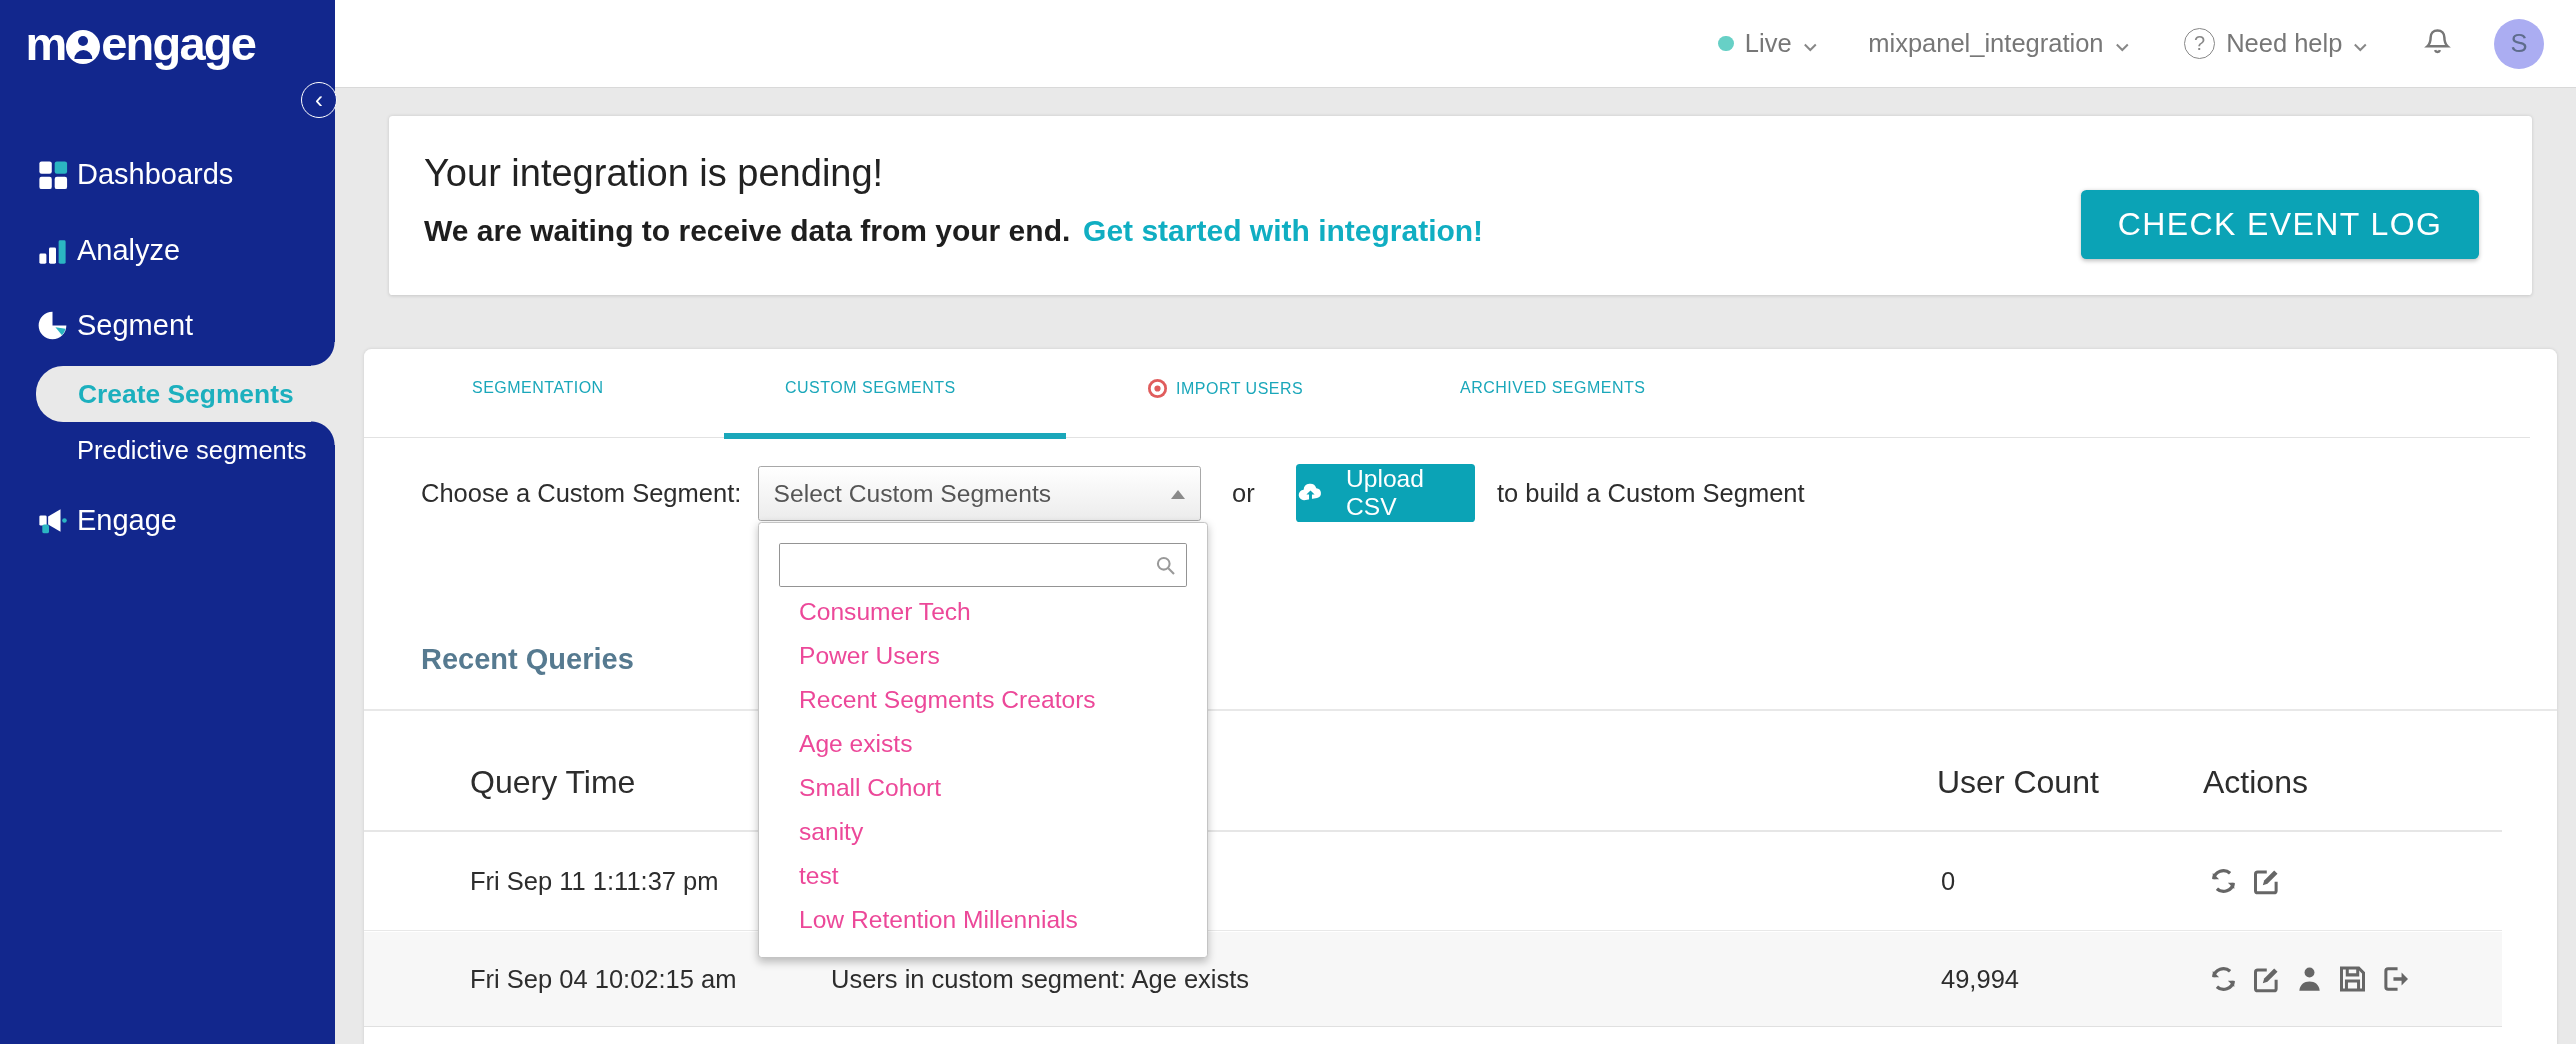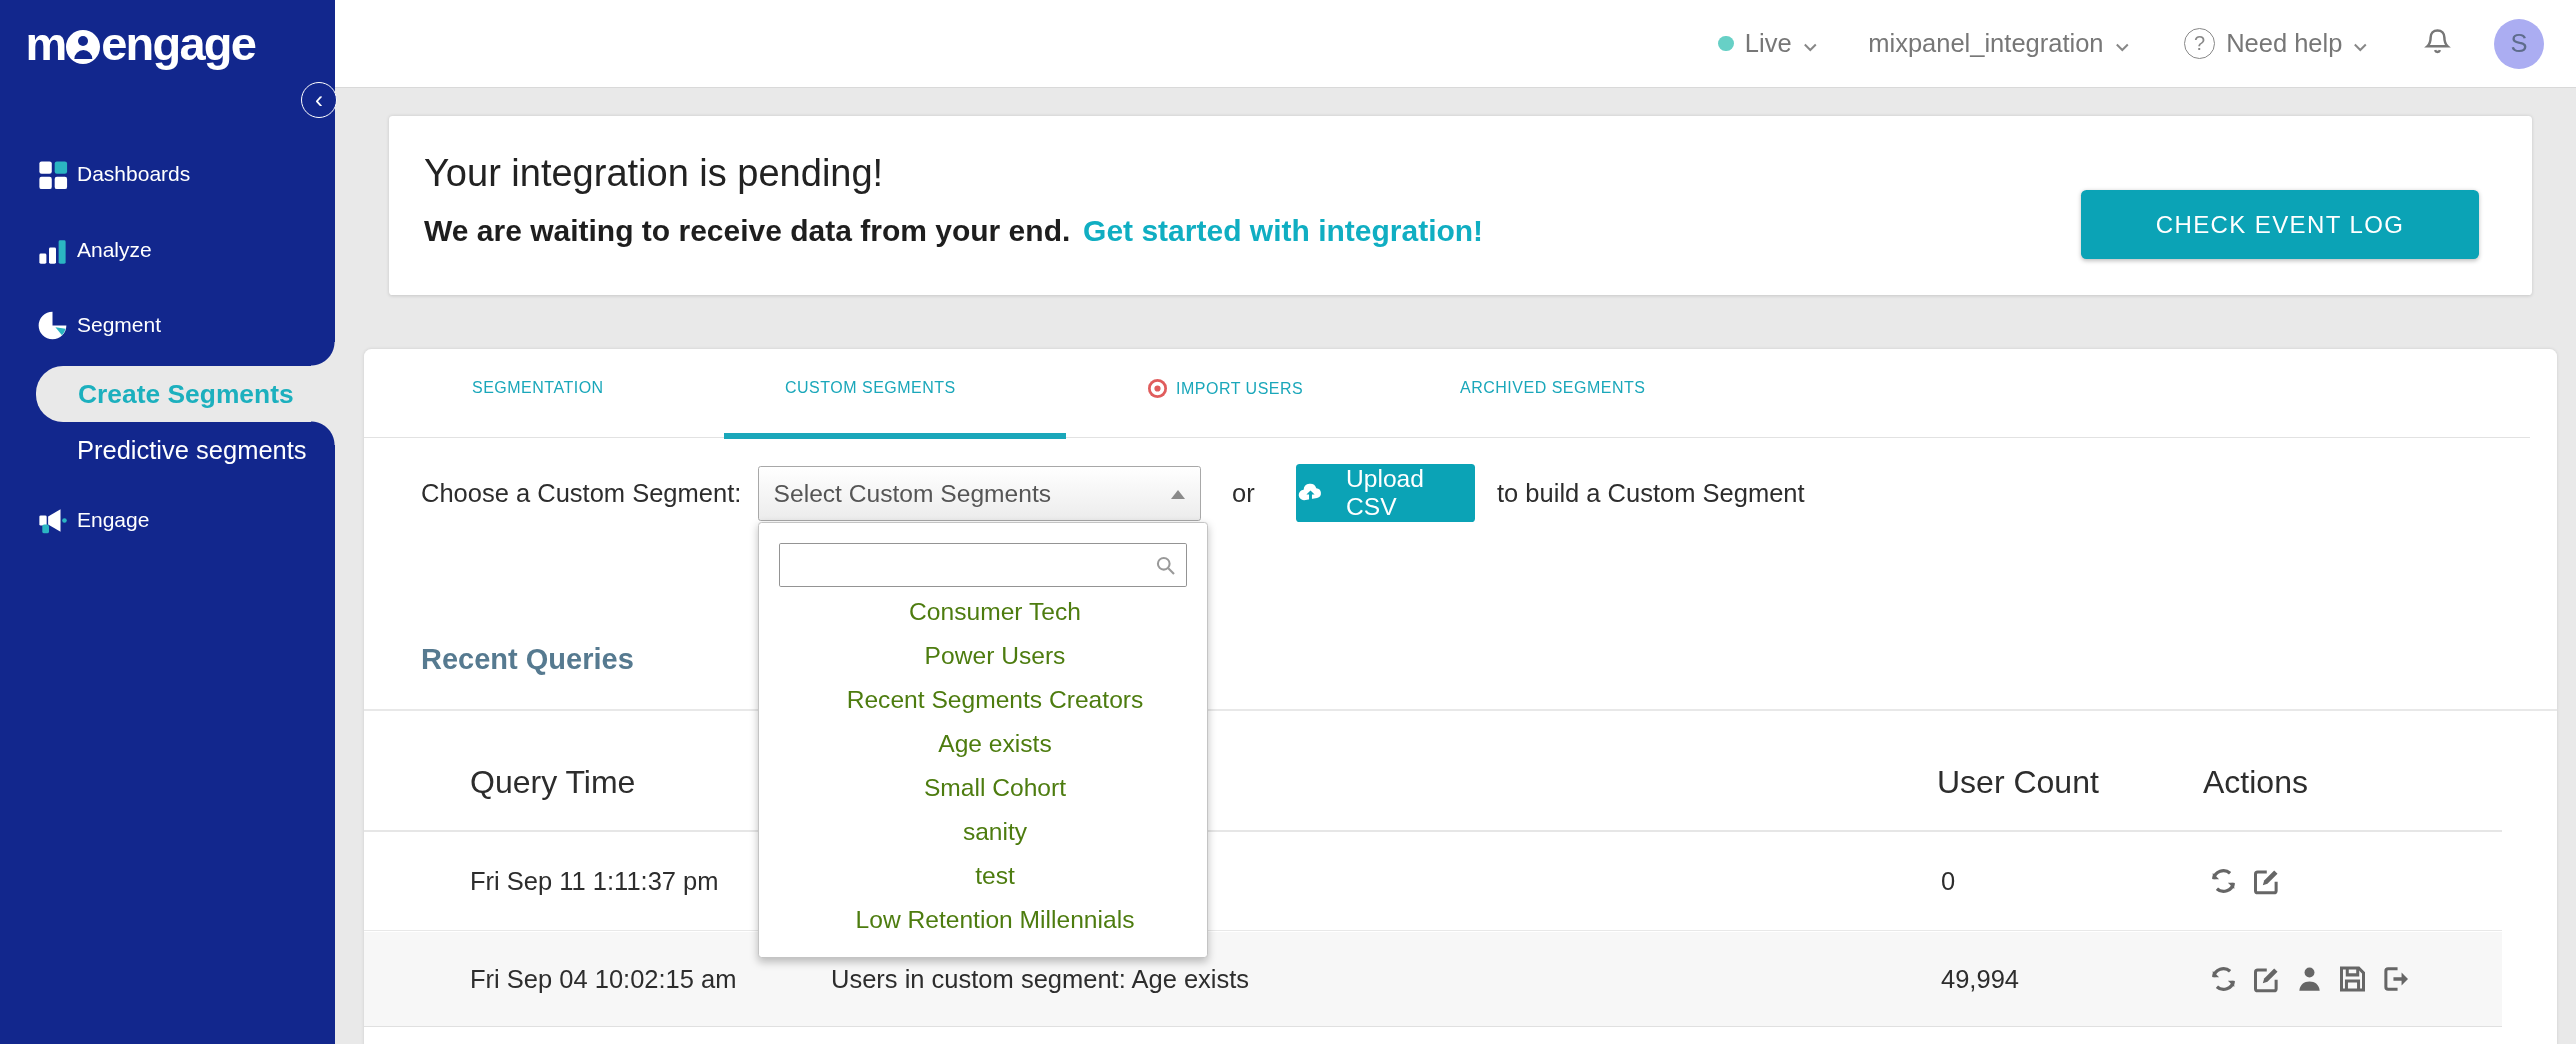--- a/index.html
+++ b/index.html
@@ -13,21 +13,21 @@
   .logo .logo-o{position:relative;width:34px;height:34px;background:#fff;border-radius:50%;margin:5.5px 0.9px 0 0.9px;}
   .logo .logo-o i{position:absolute;left:50%;top:6.4px;transform:translateX(-50%);width:10px;height:10px;
     background:#12278d;border-radius:50%;}
   .logo .logo-o u{position:absolute;left:50%;bottom:4.6px;transform:translateX(-50%);width:17.3px;height:9px;
     background:#12278d;border-radius:9px 9px 0 0;}
   .collapse-btn{position:absolute;left:301px;top:82px;width:36px;height:36px;border-radius:50%;
     background:#12278d;border:1.8px solid #fff;color:#fff;display:flex;align-items:center;justify-content:center;
     font-size:24px;line-height:1;cursor:pointer;z-index:30;box-sizing:border-box;}
   .nav-item{position:absolute;left:0;width:335px;height:58px;display:flex;align-items:center;cursor:pointer;}
   .nav-item .nicon{position:absolute;left:35px;width:35px;height:35px;}
-  .nav-item .nlabel{position:absolute;left:77px;color:#fff;font-size:21px;}
+  .nav-item .nlabel{position:absolute;left:77px;color:#fff;font-size:29px;}
   .sub-item{position:absolute;left:0;width:335px;height:51px;display:flex;align-items:center;cursor:pointer;}
   .sub-item .slabel{position:absolute;left:77px;color:#fff;font-size:25.5px;}
   .active-pill{position:absolute;left:36px;right:0;top:366px;height:56px;background:#e9e9e9;
     border-radius:27px 0 0 27px;cursor:pointer;z-index:1;}
   .active-pill .plabel{position:absolute;left:42px;top:0;line-height:56px;color:#1cb0be;font-size:26.4px;font-weight:700;}
   .corner{position:absolute;right:0;width:24px;height:24px;z-index:1;}
   .corner.top{top:342px;background:radial-gradient(circle 24px at 0 0,#12278d 23px,#e9e9e9 24px);}
   .corner.bottom{top:421px;background:radial-gradient(circle 24px at 0 100%,#12278d 23px,#e9e9e9 24px);}
 
   
@@ -46,21 +46,21 @@
     display:flex;align-items:center;justify-content:center;font-size:25.5px;cursor:pointer;}
 
   
   .content{position:absolute;left:335px;top:88px;right:0;bottom:0;background:#e9e9e9;}
   .banner{position:absolute;left:54px;top:28px;width:2143px;height:179px;background:#fff;border-radius:3.6px;
     box-shadow:0 0.9px 3.6px rgba(0,0,0,.15);}
   .banner-title{position:absolute;left:35px;top:36px;font-size:38px;font-weight:300;color:#222;}
   .banner-sub{position:absolute;left:35px;top:98px;font-size:30px;font-weight:700;color:#1e1e1e;}
   .banner-link{color:#10aec2;margin-left:12.8px;cursor:pointer;}
   .cta-btn{position:absolute;right:53px;top:74px;width:398px;height:69px;background:#0ba3b6;border-radius:5.5px;
-    color:#fff;font-size:24px;letter-spacing:1.4px;display:flex;align-items:center;justify-content:center;
+    color:#fff;font-size:32px;letter-spacing:1.4px;display:flex;align-items:center;justify-content:center;
     cursor:pointer;box-shadow:0 1.8px 4.6px rgba(0,0,0,.25);}
 
   .card{position:absolute;left:29px;top:261px;width:2193px;height:696px;background:#fff;border-radius:7.3px 7.3px 0 0;
     box-shadow:0 0.9px 3.6px rgba(0,0,0,.12);}
   .tabbar{position:absolute;left:0;top:0;right:27px;height:88px;border-bottom:1.8px solid #e2e2e2;}
   .tab{position:absolute;top:30px;font-size:16px;letter-spacing:0.5px;color:#1aa7ba;cursor:pointer;
     display:flex;align-items:flex-end;margin-left:20px;}
   .tab-underline{position:absolute;left:360px;top:84px;width:342px;height:5.5px;background:#1aa7ba;}
   .badge-red{width:19px;height:19px;border-radius:50%;background:#e05c5c;
     box-shadow:inset 0 0 0 2.7px #e05c5c, inset 0 0 0 6.4px #fff;margin-right:9px;}
@@ -76,21 +76,21 @@
     color:#fff;font-size:24.6px;display:flex;align-items:center;justify-content:center;gap:21px;cursor:pointer;}
   .suffix-text{position:absolute;left:1133px;top:117px;height:55px;line-height:55px;font-size:25.5px;color:#2d2d2d;}
 
   .dropdown{position:absolute;left:394px;top:173px;width:450px;height:436px;background:#fff;
     border:0.9px solid #c4c4c4;border-radius:3.6px;box-shadow:0 3.6px 9px rgba(0,0,0,.25);z-index:40;box-sizing:border-box;}
   .dd-search{position:absolute;left:20px;right:20px;top:20px;height:44px;}
   .dd-search input{width:100%;height:100%;box-sizing:border-box;border:0.9px solid #949494;border-radius:1.8px;
     font-size:24px;font-family:"Liberation Sans",sans-serif;padding:0 42px 0 11px;outline:none;color:#333;}
   .dd-search .mag{position:absolute;right:9px;top:10px;width:24.6px;height:24.6px;}
   .dd-list{position:absolute;left:0;right:0;top:67px;list-style:none;margin:0;padding:0;}
-  .dd-list li{height:44px;line-height:44px;padding-left:24px;font-size:24.6px;color:#4d7c0f;cursor:pointer;text-align:center;}
+  .dd-list li{height:44px;line-height:44px;padding-left:40px;font-size:24.6px;color:#ec4899;cursor:pointer;}
 
   .rq-heading{position:absolute;left:57px;top:294px;font-size:29px;font-weight:700;color:#567a90;}
   .divider1{position:absolute;left:0;right:0;top:360px;height:1.8px;background:#e8e8e8;}
   .thead{position:absolute;left:0;right:55px;top:415px;height:46px;font-size:32px;color:#2d2d2d;}
   .th{position:absolute;top:0;}
   .th-time{left:106px;} .th-count{left:1573px;} .th-actions{left:1839px;}
   .thead-line{position:absolute;left:0;right:55px;top:481px;height:1.8px;background:#e6e6e6;}
   .row{position:absolute;left:0;right:55px;font-size:25.5px;color:#2d2d2d;}
   .row1{top:483px;height:98px;border-bottom:1.8px solid #e8e8e8;background:#fff;}
   .row2{top:583px;height:94px;background:#f7f7f7;border-bottom:1.8px solid #e0e0e0;padding-left:32px;}

